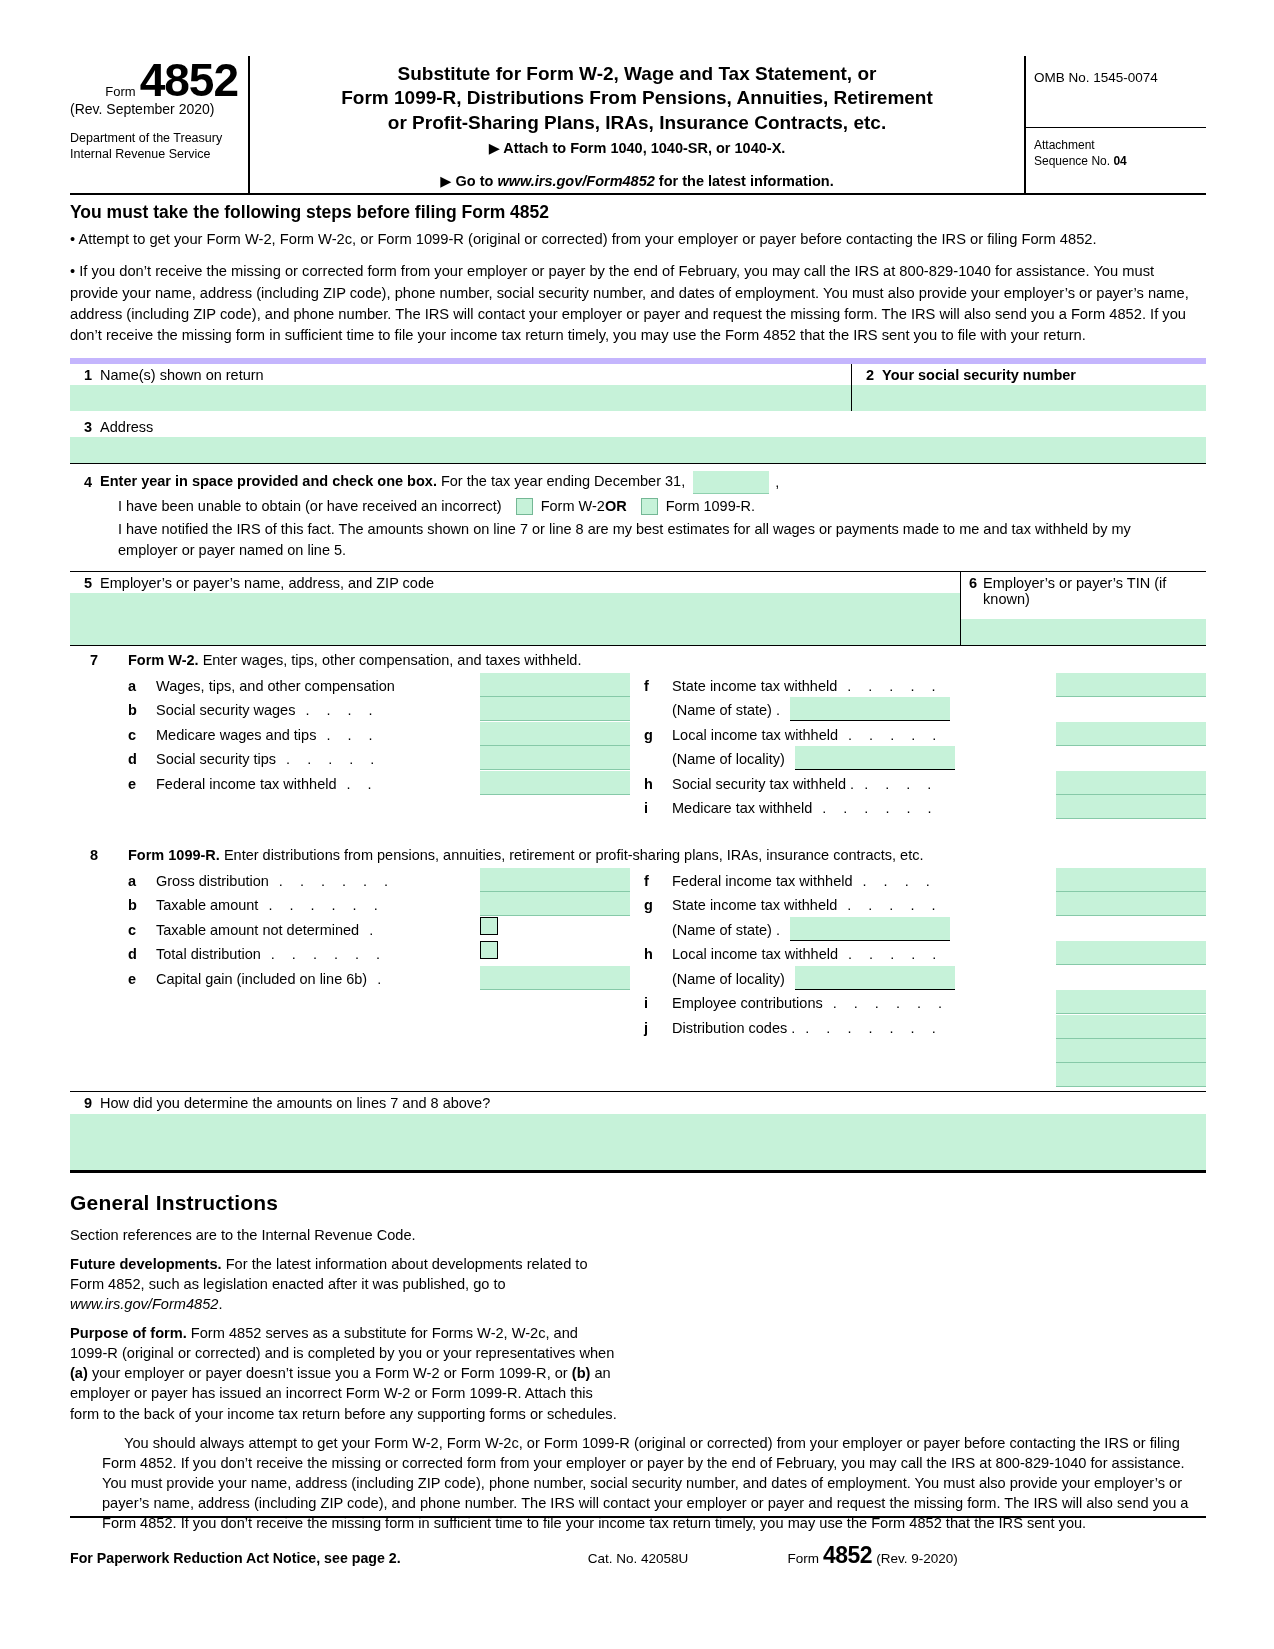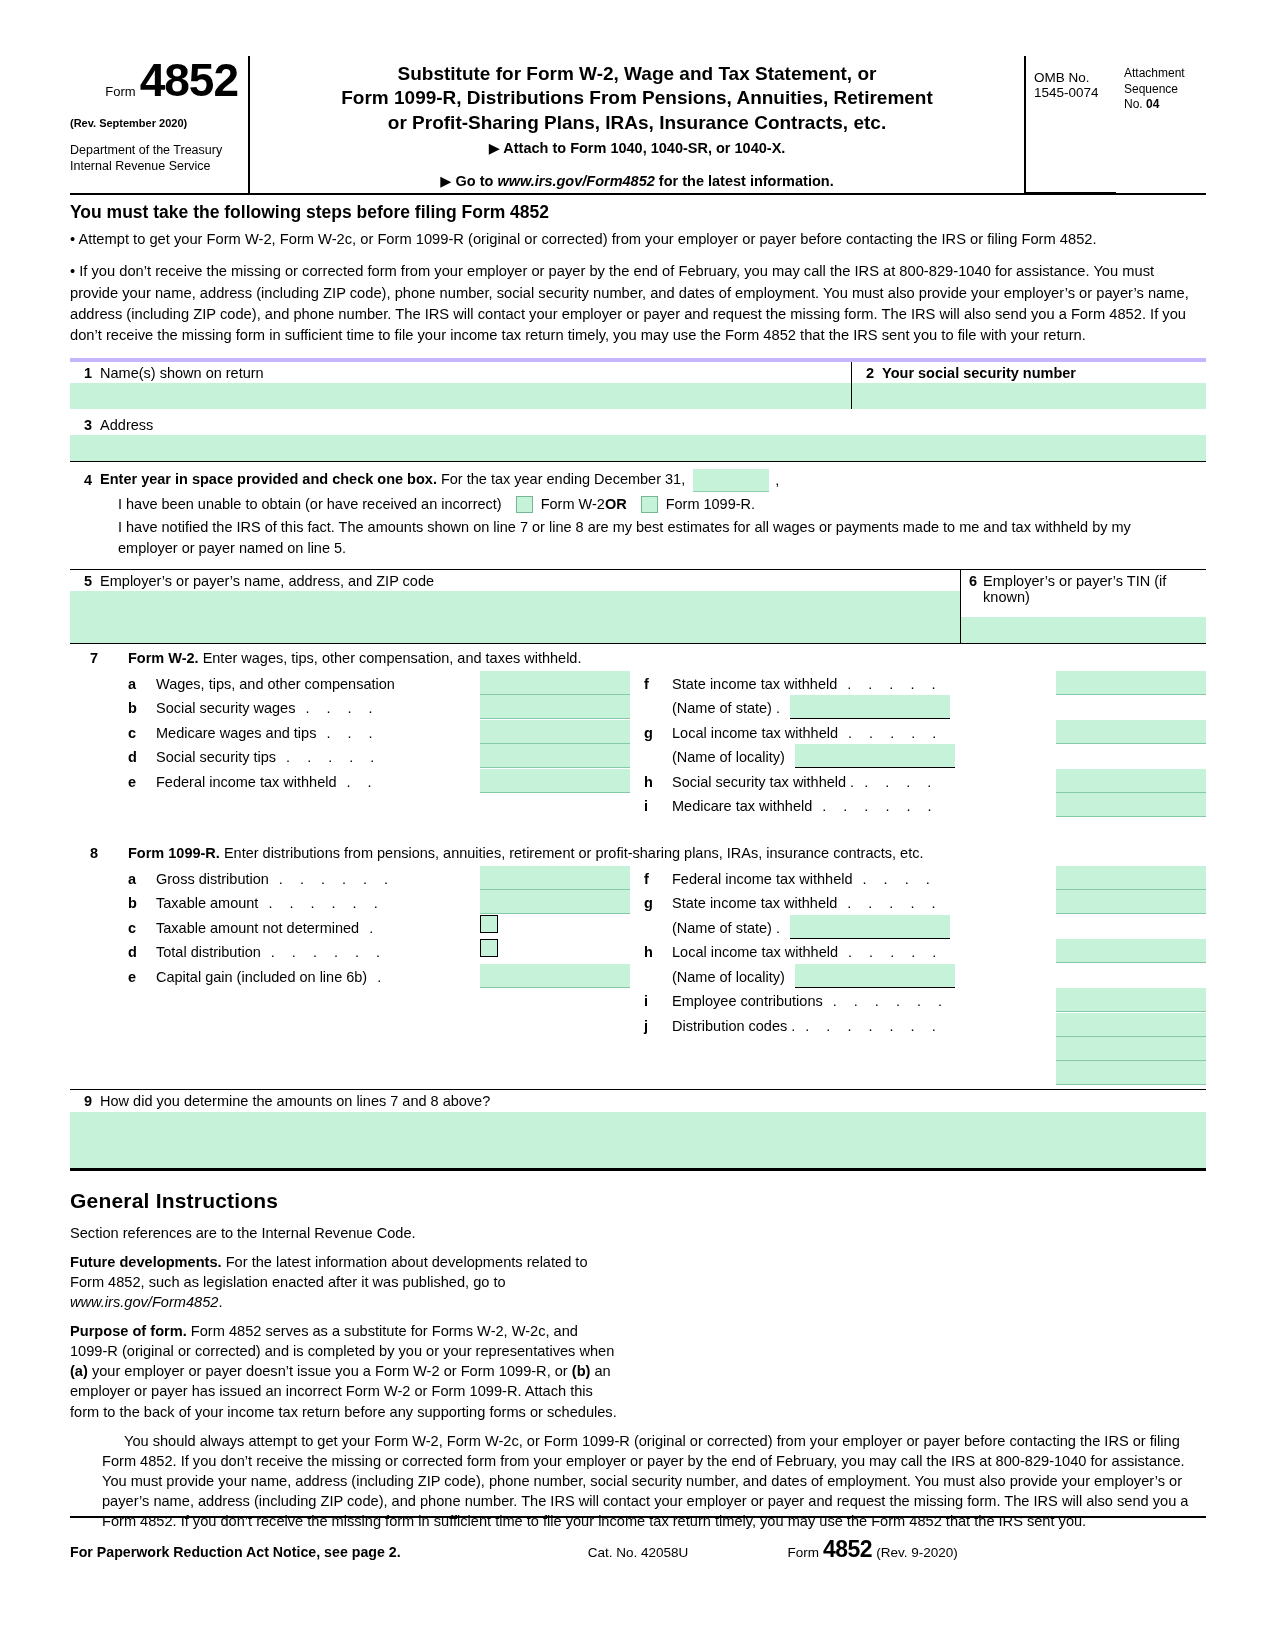--- a/index.html
+++ b/index.html
@@ -10,38 +10,38 @@
     color:#000; font-size:14.5px;
   }
   .page { width:1274px; height:1649px; padding:56px 68px 0 70px; position:relative; }
 
   
   .hdr { display:flex; border-bottom:2px solid #000; }
   .hdr-left { width:178px; padding:4px 10px 6px 0; }
   .hdr-formline { white-space:nowrap;text-align:right; }
   .hdr-form-word { font-size:13px; vertical-align:baseline; }
   .hdr-form-num { font-size:46px; font-weight:bold; letter-spacing:-1px; line-height:0.9; }
-  .hdr-rev { font-size:11px; margin-top:16px;font-weight:bold; }
+  .hdr-rev { font-size:14px; margin-top:0; }
   .hdr-dept { font-size:12.5px; margin-top:14px; line-height:1.25; }
   .hdr-mid { flex:1; border-left:2px solid #000; border-right:2px solid #000; text-align:center; padding:6px 14px 4px; }
   .hdr-title { font-size:19px; font-weight:bold; line-height:1.28; }
   .hdr-attach { font-size:14.5px; font-weight:bold; margin-top:5px; }
   .hdr-goto { font-size:14.5px; font-weight:bold; margin-top:17px; }
   .hdr-goto i { font-style:italic; }
-  .hdr-right { width:180px; display:flex; flex-direction:row; }
+  .hdr-right { width:180px; display:flex; flex-direction:column; }
   .hdr-omb { font-size:13.5px; padding:14px 8px 10px; border-bottom:1px solid #000; flex:1; }
   .hdr-seq { font-size:12px; padding:10px 8px 8px; line-height:1.3; flex:1; }
 
   
   .steps { padding-top:5px; }
   .steps-head { font-size:17.5px; font-weight:bold; margin:2px 0 6px; }
   .steps p { font-size:14.7px; line-height:1.45; margin-bottom:11px; }
 
   
-  .formbox { border-top:4px solid #c4b5fd; }
+  .formbox { border-top:6px solid #c4b5fd; }
   .green { background:#c6f2d9; }
   .lnum { font-weight:bold; padding:0 8px 0 14px; }
   .lbl-line { padding:3px 0 2px; font-size:14.5px; }
   .gbar { height:26px; }
 
   .row12 { display:flex; }
   .row12 .c1 { flex:1; }
   .row12 .c2 { width:355px; border-left:1px solid #000; }
   .row12 .c2 .lbl-line { font-weight:bold; }
 
@@ -92,21 +92,21 @@
   
   .gi { display:flex; margin-top:12px;flex-direction:column; }
   .gi-left { width:548px; }
   .gi-right { flex:1; padding-left:32px; }
   .gi h1 { font-size:21px; font-weight:bold; margin:6px 0 10px; letter-spacing:0.2px; }
   .gi p { font-size:14.6px; line-height:1.38; margin-bottom:9px; }
   .gi .indent { text-indent:22px; }
   .gi i { font-style:italic; }
 
   
-  .footer { position:absolute; left:70px; right:68px; top:1516px; border-top:2px solid #000; display:flex; align-items:baseline; padding-top:18px; }
+  .footer { position:absolute; left:70px; right:68px; top:1516px; border-top:2px solid #000; display:flex; align-items:baseline; padding-top:24px; }
   .ft-left { flex:1.4; font-weight:bold; font-size:14.2px; }
   .ft-cat { flex:1; font-size:13.5px; text-align:center; }
   .ft-right { flex:1.4; text-align:left; font-size:13.5px; white-space:nowrap; }
   .ft-num { font-size:23px; font-weight:bold; letter-spacing:-0.5px; padding:0 4px; }
   b { font-weight:bold; }
   .smalltxt { font-size:12.8px; }
 </style>
 </head>
 <body>
 

